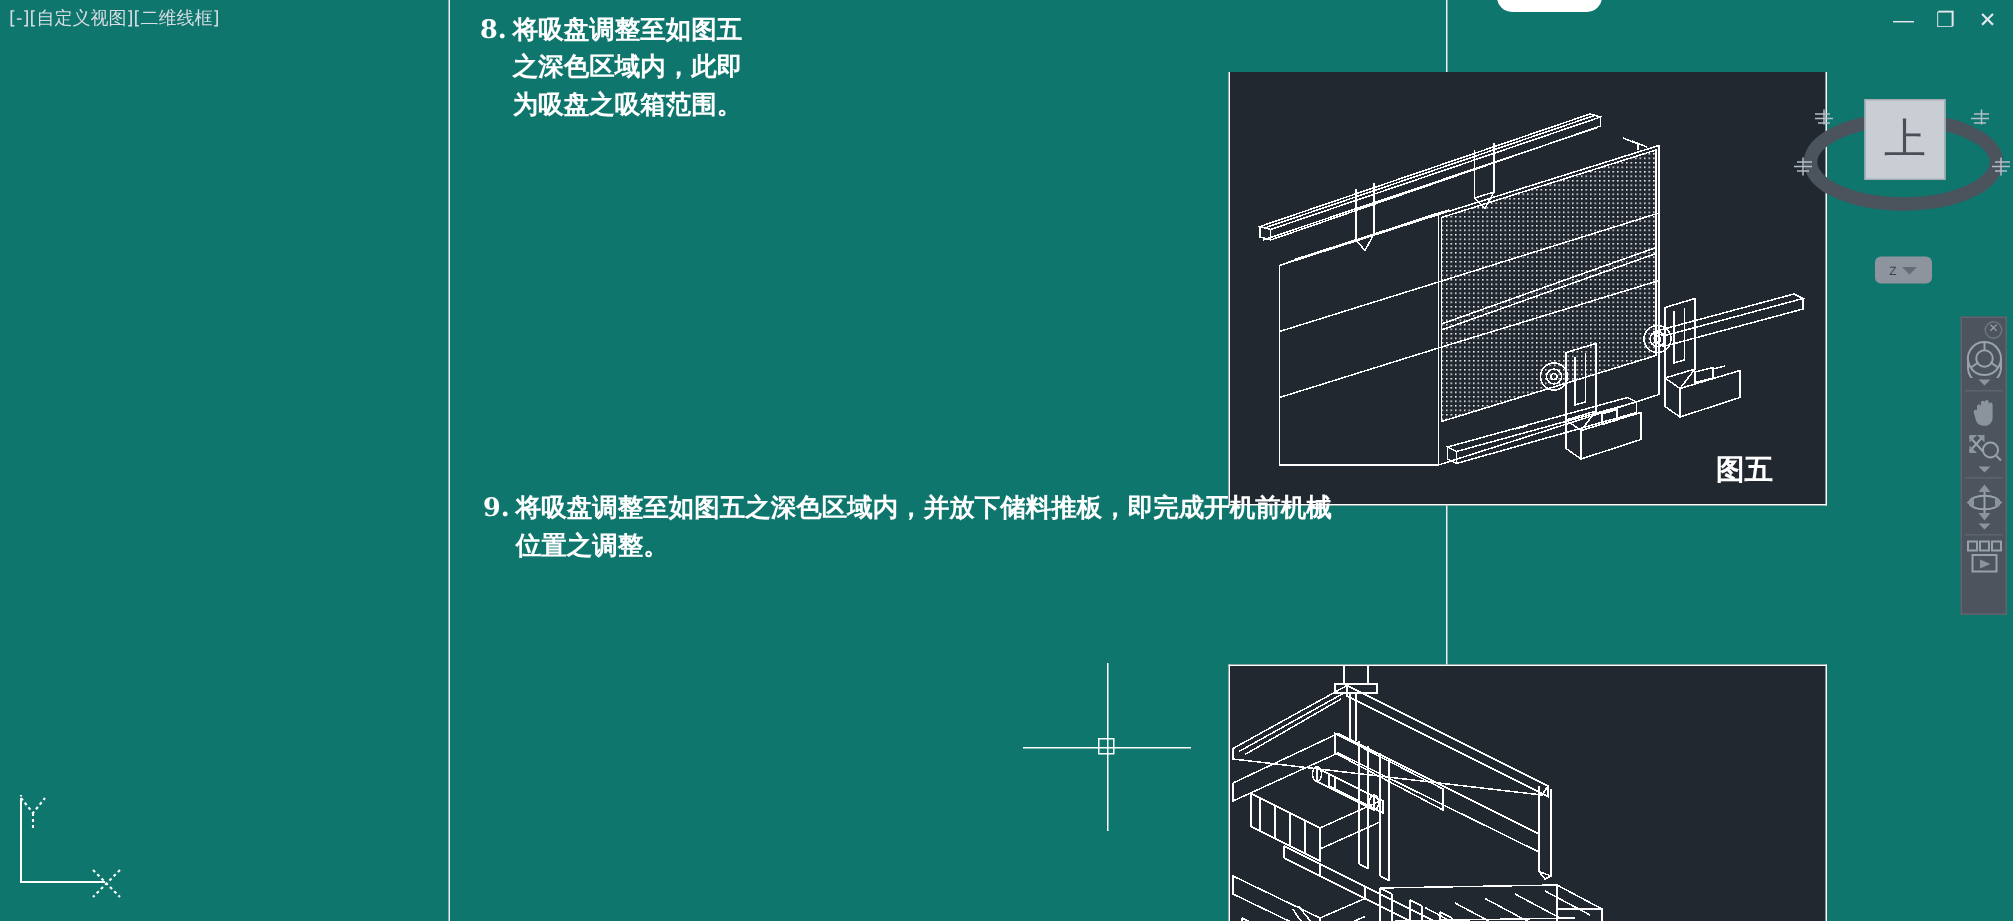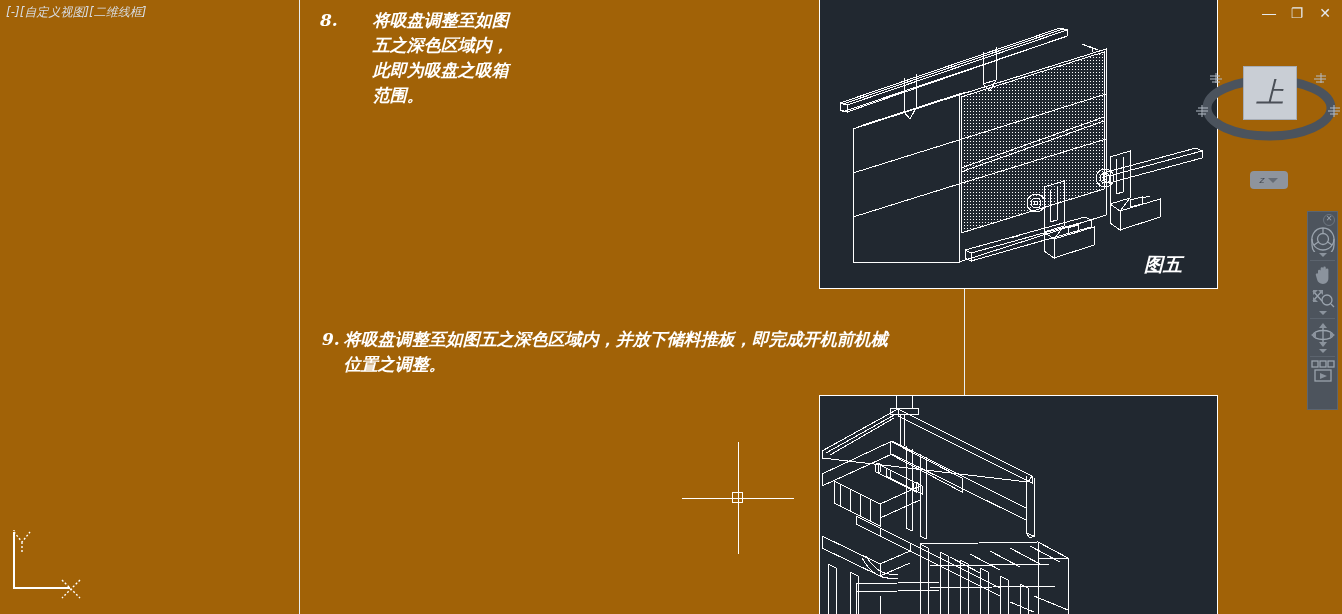--- a/index.html
+++ b/index.html
@@ -47,25 +47,25 @@
   .para{
     position:absolute;display:flex;
     color:#ffffff;
     font-family:"DejaVu Serif","Liberation Serif",serif;
     font-weight:700;
     font-size:17px;line-height:25px;
   }
   .para .num{flex:0 0 auto;padding-right:4px;font-family:"DejaVu Serif",serif;}
   .para .body{flex:1 1 auto;}
   #para8{left:20px;top:8px;width:190px;}
-  #para8 .body{width:160px;margin-left:31px;}
+  #para8 .body{width:160px;}
   #para9{left:22px;top:327px;width:580px;}
 
   
-  .figbox{position:absolute;border:1px solid #ffffff;box-sizing:border-box;overflow:hidden;background:#212830;}
+  .figbox{position:absolute;border:1px solid #ffffff;box-sizing:border-box;overflow:hidden;background:#212830;margin-top:48px;}
   #fig5{left:519px;top:0px;width:399px;height:289px;border-top:none;}
   #fig6{left:519px;top:395px;width:399px;height:219px;border-bottom:none;}
   .figcap{
     position:absolute;color:#ffffff;
     font-family:"DejaVu Serif","Liberation Serif",serif;
     font-weight:700;font-size:19px;
   }
   #fig5cap{left:843px;top:252px;}
 
   .figsvg{position:absolute;left:0;top:0;}
@@ -110,21 +110,21 @@
   }
   .navbar .nitem{width:29px;display:flex;align-items:center;justify-content:center;}
   .navbar .sep{width:25px;height:1px;background:#5c646e;margin:1px 0;}
   .navbar .chev{width:0;height:0;border-left:4px solid transparent;border-right:4px solid transparent;border-top:4px solid #8b939d;margin:1px auto 2px;}
   .ico{fill:none;stroke:#9aa3ad;stroke-width:1.3;}
   .icofill{fill:#8b939d;}
 </style>
 </head>
 <body>
 
-<div class="canvas" style="background: #a16207; font-style: italic;">
+<div class="canvas" style="background: #0f766e;">
 
   <div class="vp-label">[-][自定义视图][二维线框]</div>
 
   <div class="top-tab"></div>
 
   <div class="wincontrols">
     <div class="wbtn">—</div>
     <div class="wbtn">❐</div>
     <div class="wbtn">✕</div>
   </div>

